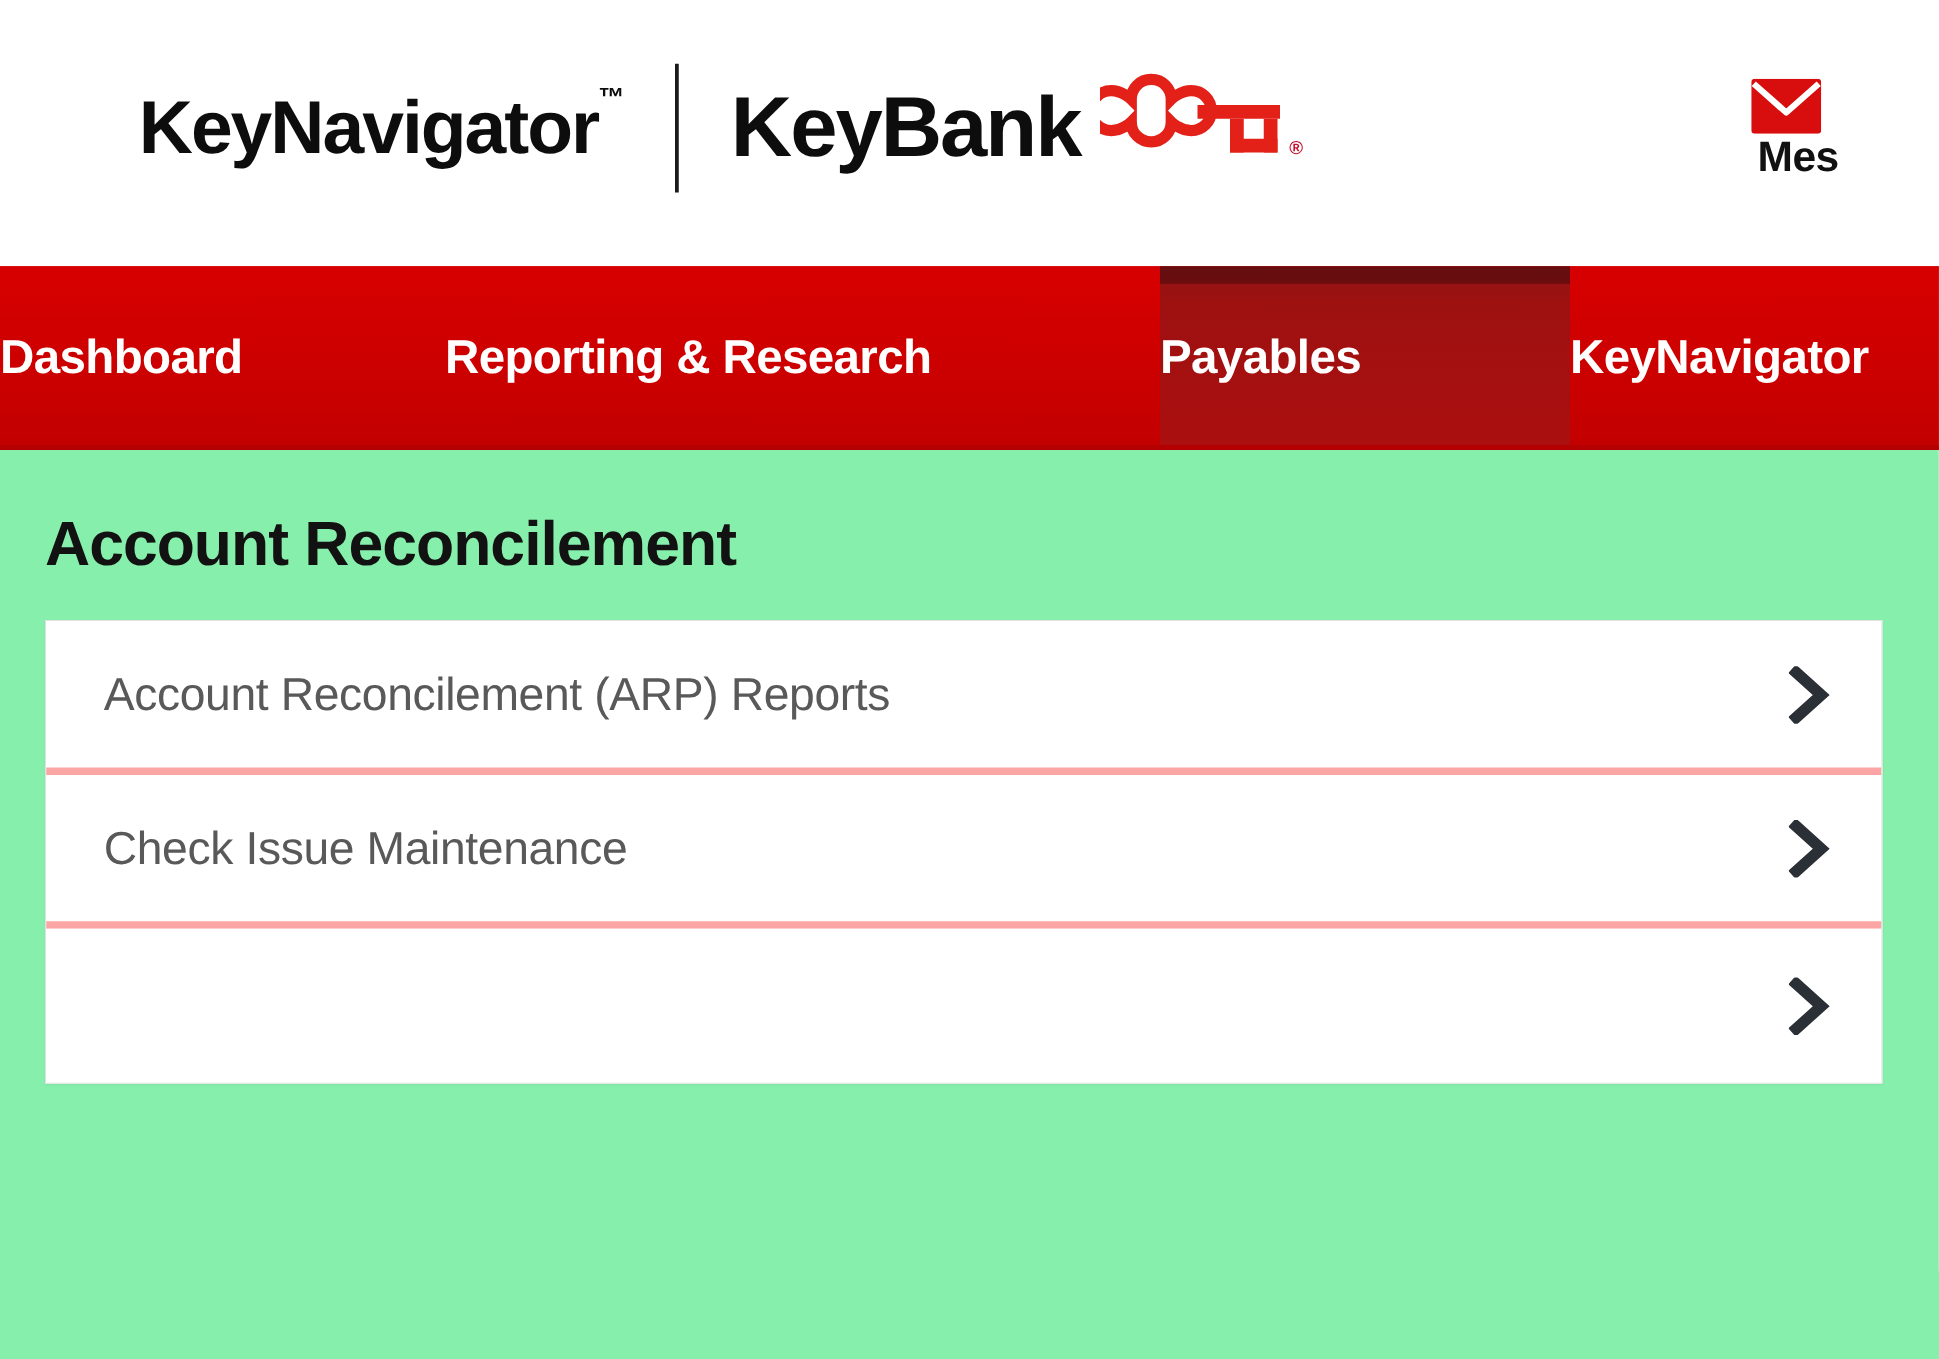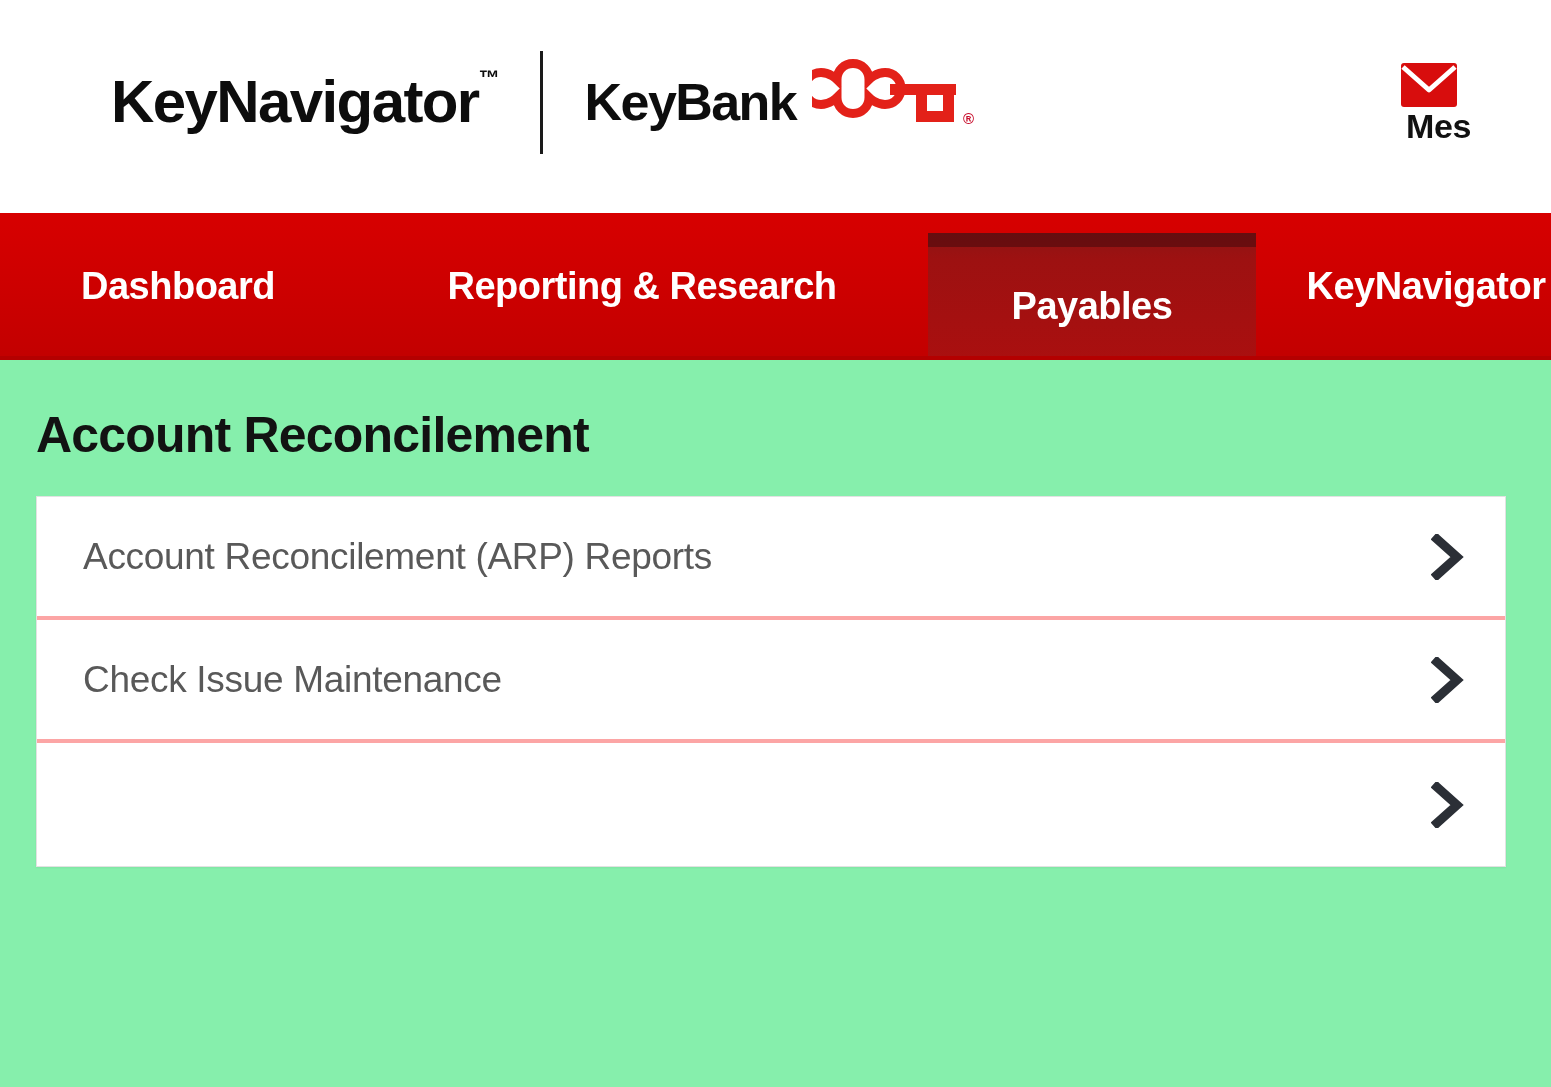--- a/index.html
+++ b/index.html
@@ -53,21 +53,21 @@
     left: 0px;
   }
   .brand-divider {
     width: 3px;
     height: 103px;
     background: #1a1a1a;
     margin: 0 42px 0 40px;
   }
   .brand-keybank {
     font-family: "Liberation Sans", sans-serif;
-    font-size: 52px;
+    font-size: 68px;
     font-weight: bold;
     color: #0d0d0d;
     letter-spacing: -1.6px;
     line-height: 1;
     white-space: nowrap;
   }
   .key-logo {
     margin-left: 16px;
     position: relative;
     top: -4px;
@@ -124,21 +124,21 @@
     width: 1551px;
     height: 4px;
     background: #b40000;
   }
   .nav-tab {
     position: absolute;
     top: 0;
     height: 147px;
     display: flex;
     align-items: center;
-    justify-content: center;
+    justify-content: flex-start;
     color: #ffffff;
     font-size: 38px;
     font-weight: bold;
     letter-spacing: -0.5px;
     white-space: nowrap;
     box-sizing: border-box;
   }
   .nav-tab.active {
     background: #a11212;
     background-image: linear-gradient(#8e1414 0%, #9d1111 18%, #ac0f0f 100%);
@@ -181,21 +181,21 @@
     background: #ffffff;
     border: 1px solid #e2e2e2;
     box-sizing: border-box;
     box-shadow: 0 1px 2px rgba(0,0,0,0.05);
   }
   .list-row {
     position: relative;
     height: 123px;
     display: flex;
     align-items: center;
-    border-bottom: 4px solid #fca5a5;
+    border-bottom: 6px solid #fca5a5;
     background: #ffffff;
     box-sizing: border-box;
     cursor: pointer;
   }
   .list-row:last-child { border-bottom: none; }
   .row-label {
     margin-left: 46px;
     font-size: 37px;
     color: #595959;
     letter-spacing: -0.3px;
@@ -264,21 +264,21 @@
   </div>
 </div>
 
 <div class="navbar">
   <div class="nav-tab" style="left:0px;width:356px;">
     <span class="nav-label">Dashboard</span>
   </div>
   <div class="nav-tab" style="left:356px;width:572px;">
     <span class="nav-label">Reporting &amp; Research</span>
   </div>
-  <div class="nav-tab active" style="left:928px;width:328px;margin-top:20px;">
+  <div class="nav-tab active" style="left:928px;width:328px;">
     <span class="nav-label">Payables</span>
   </div>
   <div class="nav-tab" style="left:1256px;width:340px;">
     <span class="nav-label">KeyNavigator</span>
   </div>
   <div class="navbar-underline"></div>
 </div>
 
 <div class="content">
 

